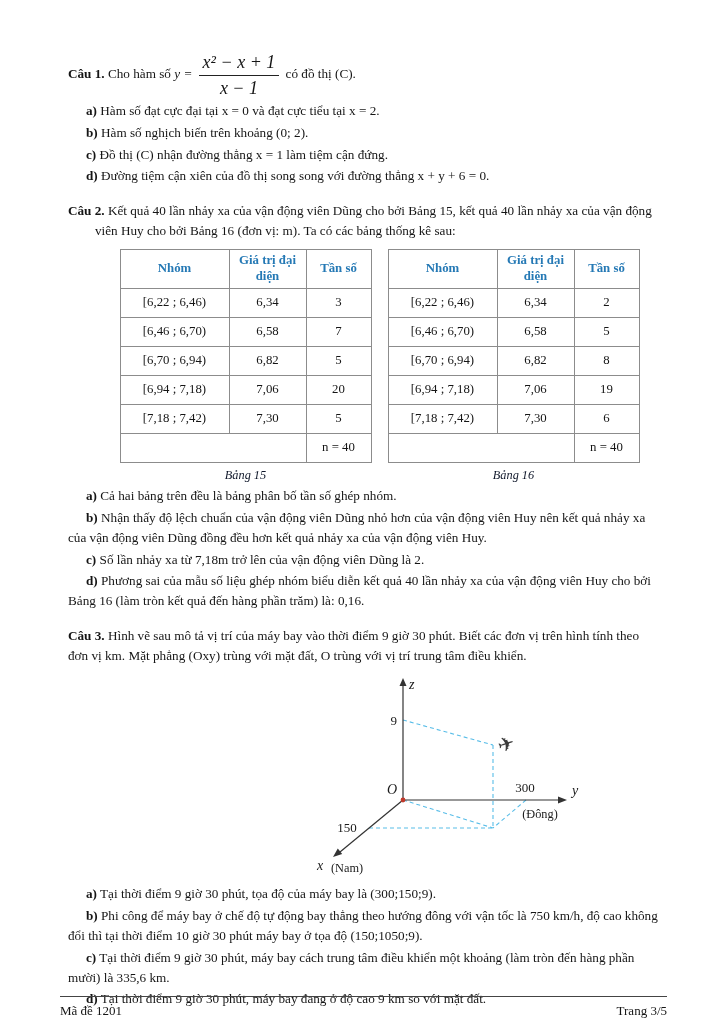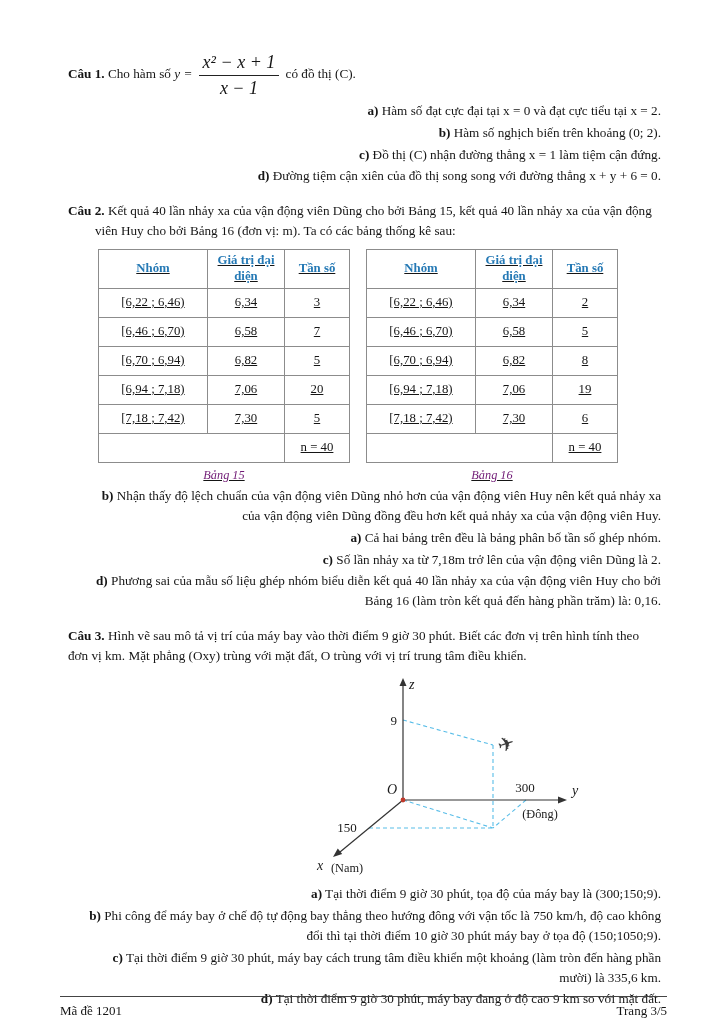--- a/index.html
+++ b/index.html
@@ -6,40 +6,40 @@
   body{
     width:725px;height:1024px;background:#ffffff;position:relative;overflow:hidden;
     font-family:"Liberation Serif","DejaVu Serif",serif;
     font-size:13.2px;line-height:1.5;color:#151515;
   }
   .page{padding:36px 64px 0 68px;}
   .lbl{font-weight:bold;}
   .math{font-style:italic;}
   .qhead,.para{margin:0;}
   .hang{padding-left:27px;text-indent:-27px;font-family:Liberation Serif, serif;}
-  .item{margin:2px 0 0 0;text-indent:18px;text-align:right;}
+  .item{margin:2px 0 0 0;text-indent:18px;}
   .qblock{margin-top:15px;}
 
   
   .frac{display:inline-block;vertical-align:middle;text-align:center;
         font-size:18px;line-height:1.25;margin:0 3px;}
   .frac .num{display:block;border-bottom:1px solid #222;padding:0 4px 1px;}
   .frac .den{display:block;padding-top:1px;}
 
   
-  .tables{display:flex;justify-content:flex-start;gap:16px;margin:8px 0 2px 30px;text-decoration:underline;}
+  .tables{display:flex;justify-content:center;gap:16px;margin:8px 0 2px 30px;}
   table.freq{border-collapse:collapse;}
   .freq th,.freq td{border:1px solid #8c8c8c;text-align:center;
         font-size:12.8px;padding:2px 6px;}
   .freq th{color:#2579b5;font-weight:bold;line-height:1.25;padding:3px 6px;}
   .freq td{height:24px;}
   .freq .c1{width:96px;}
   .freq .c2{width:64px;}
   .freq .c3{width:52px;}
-  .caption{text-align:center;color:#701a75;font-style:italic;
+  .caption{text-align:center;color:#0f172a;font-style:italic;
         font-size:12.3px;margin-top:3px;}
 
   
   .figure{margin:6px 0 2px 225px;width:300px;}
   .ft{font-family:"Liberation Serif",serif;font-size:13px;fill:#1a1a1a;}
   .it{font-style:italic;font-size:14px;}
   .sm{font-size:12.3px;}
   .plane{font-family:"DejaVu Sans",sans-serif;font-size:20px;fill:#3c3c3c;}
 
   
@@ -168,26 +168,26 @@
               <td colspan="2"></td>
               <td>n = 40</td>
             </tr>
           </tbody>
         </table>
         <div class="caption">Bảng 16</div>
       </div>
     </div>
 
     <p class="item">
+      <span class="lbl">a)</span>
+      <span>Cả hai bảng trên đều là bảng phân bố tần số ghép nhóm.</span>
+    </p>
+    <p class="item">
       <span class="lbl">b)</span>
       <span>Nhận thấy độ lệch chuẩn của vận động viên Dũng nhỏ hơn của vận động viên Huy nên kết quả nhảy xa của vận động viên Dũng đồng đều hơn kết quả nhảy xa của vận động viên Huy.</span>
-    </p>
-    <p class="item">
-      <span class="lbl">a)</span>
-      <span>Cả hai bảng trên đều là bảng phân bố tần số ghép nhóm.</span>
     </p>
     <p class="item">
       <span class="lbl">c)</span>
       <span>Số lần nhảy xa từ 7,18m trở lên của vận động viên Dũng là 2.</span>
     </p>
     <p class="item">
       <span class="lbl">d)</span>
       <span>Phương sai của mẫu số liệu ghép nhóm biểu diễn kết quả 40 lần nhảy xa của vận động viên Huy cho bởi Bảng 16 (làm tròn kết quả đến hàng phần trăm) là: 0,16.</span>
     </p>
   </div>

